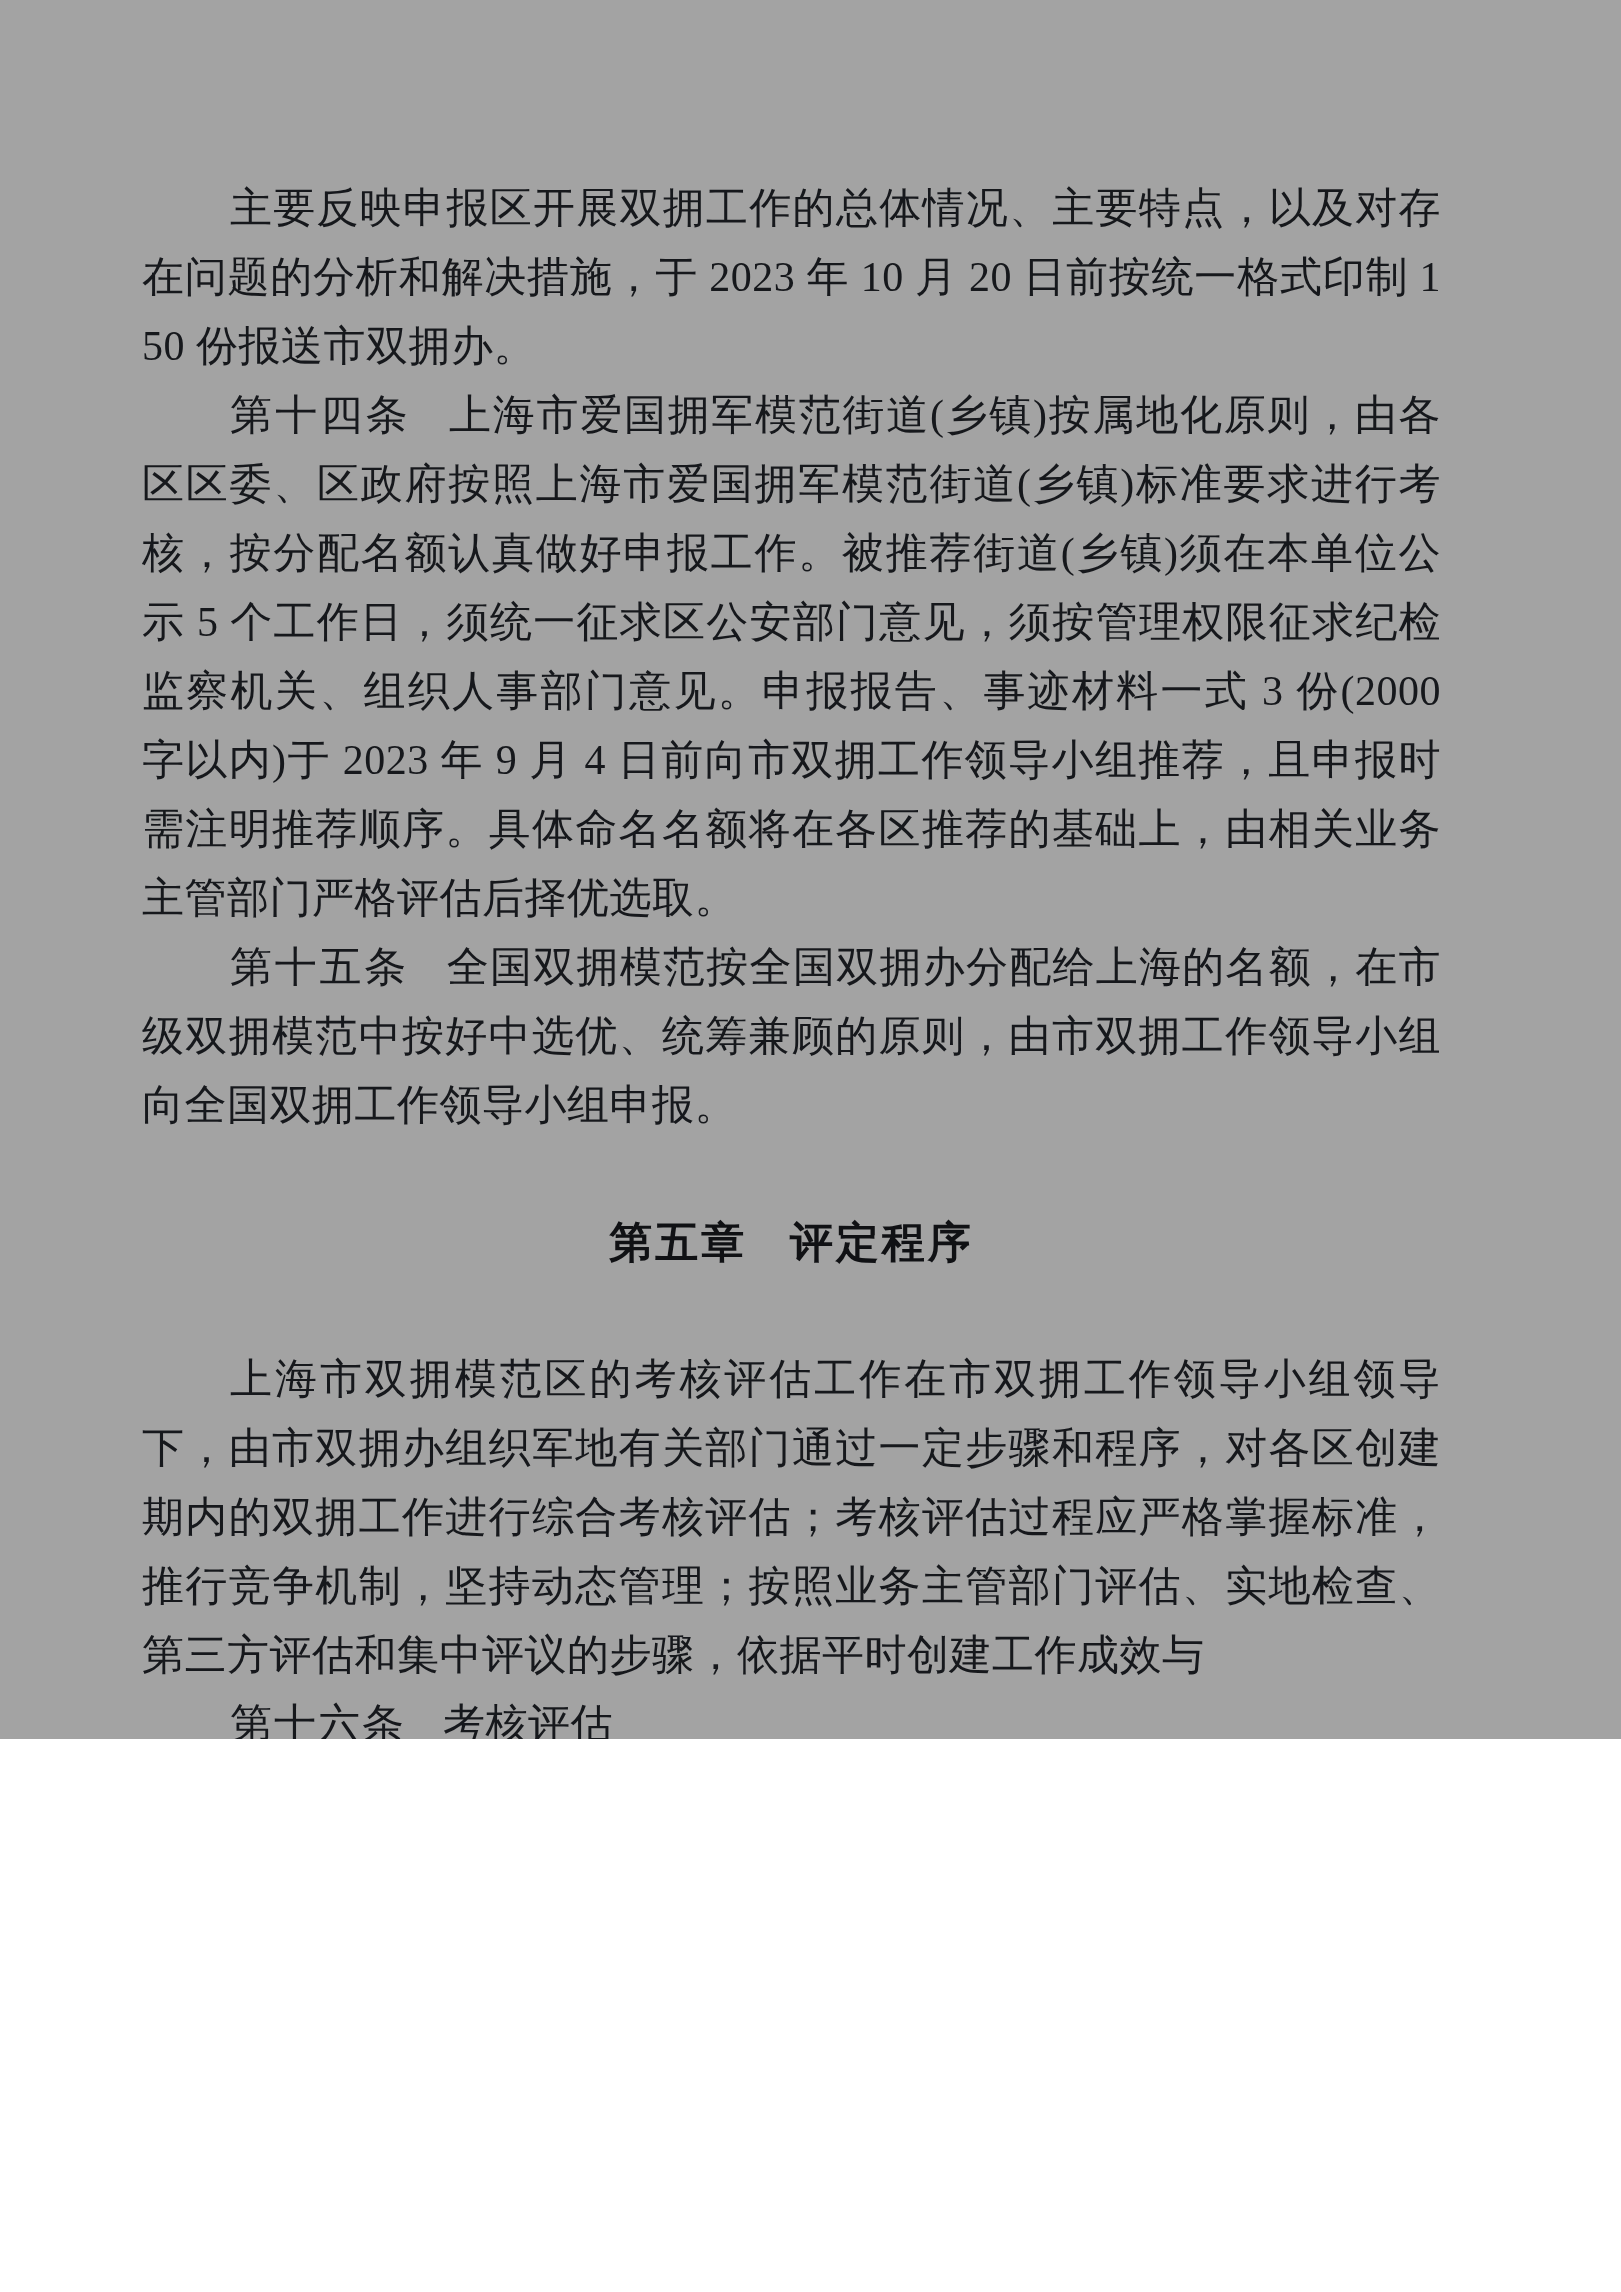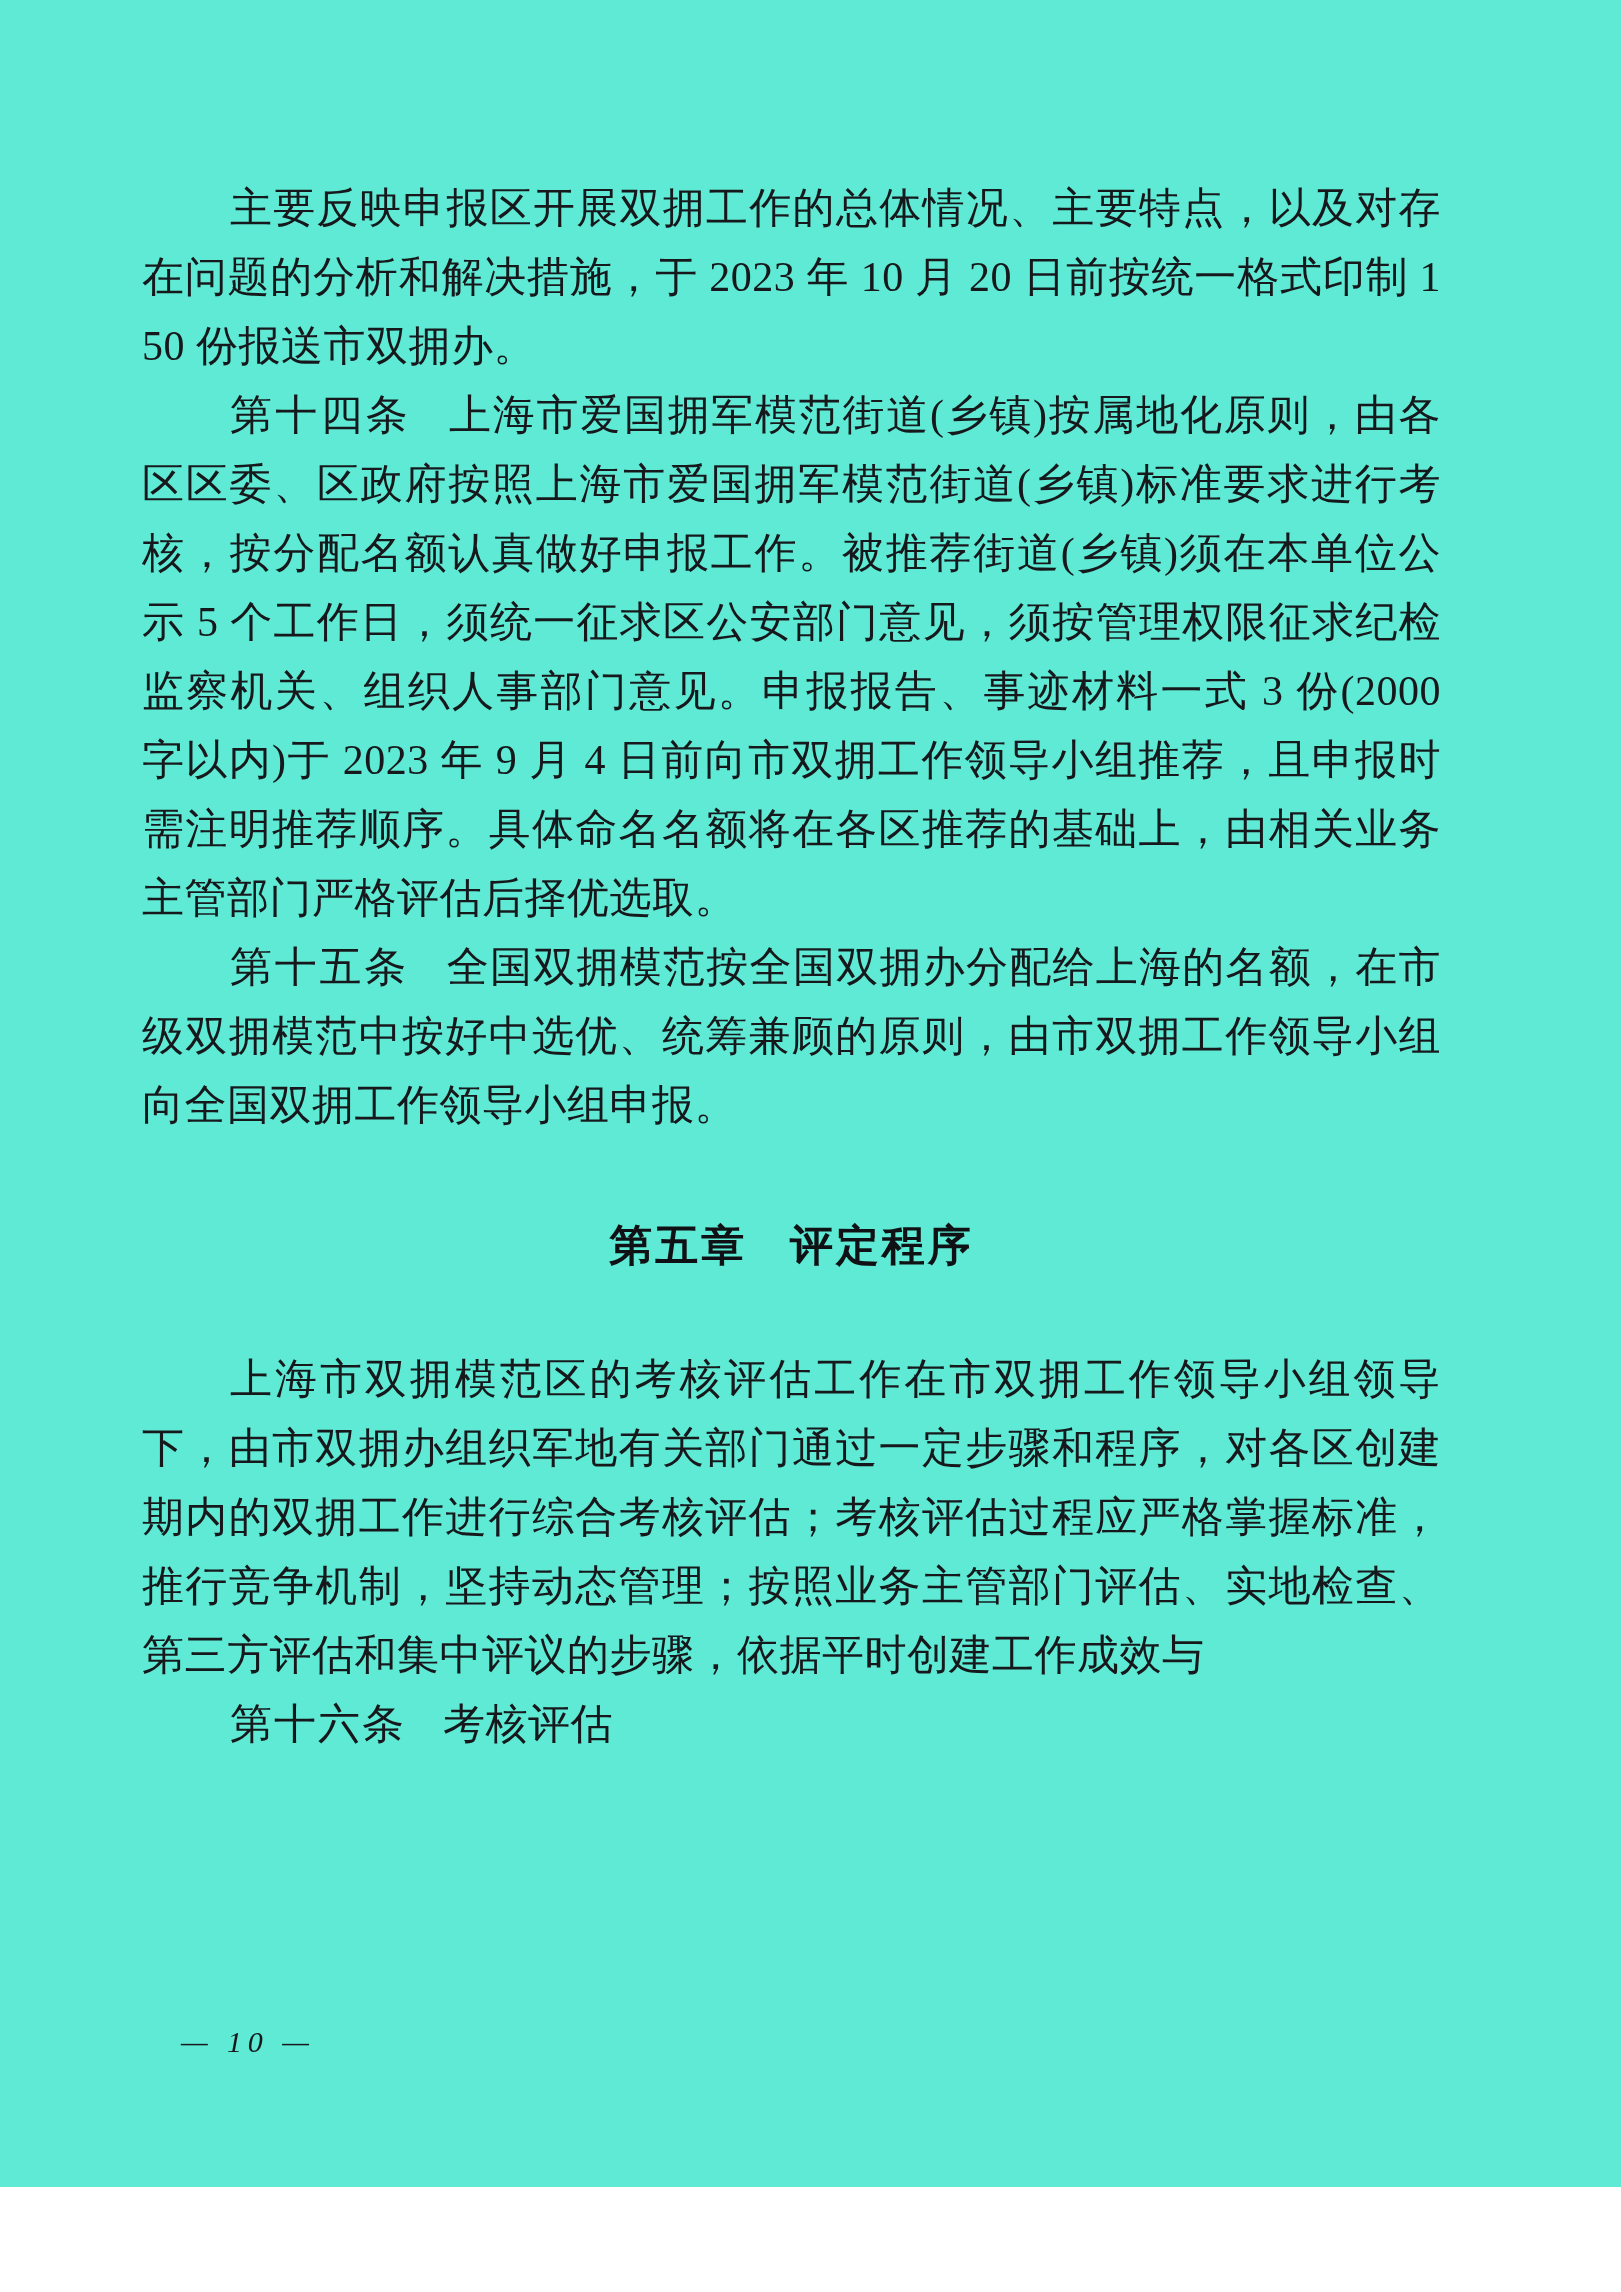--- a/index.html
+++ b/index.html
@@ -8,22 +8,22 @@
     background: #ffffff;
   }
   body {
     font-family: "Liberation Serif", "DejaVu Serif", serif;
     color: #1a1a1a;
   }
 
   .page {
     position: relative;
     width: 1621px;
-    height: 2187px;
-    background: #5eead4;
+    height: 1739px;
+    background: #a3a3a3;
     box-sizing: border-box;
     overflow: hidden;
   }
 
   .content {
     position: absolute;
     left: 142px;
     top: 174px;
     width: 1299px;
   }
@@ -49,21 +49,21 @@
     font-weight: normal;
     letter-spacing: 2px;
   }
   .art-gap {
     display: inline-block;
     width: 37px;
   }
 
   
   .chapter-heading {
-    font-family: Liberation Sans, sans-serif;
+    font-family: Liberation Mono, monospace;
     font-weight: bold;
     font-size: 43px;
     line-height: 69px;
     text-align: center;
     text-indent: 0;
     letter-spacing: 2.9px;
     margin: 0;
     color: #101114;
   }
   .chapter-gap {

